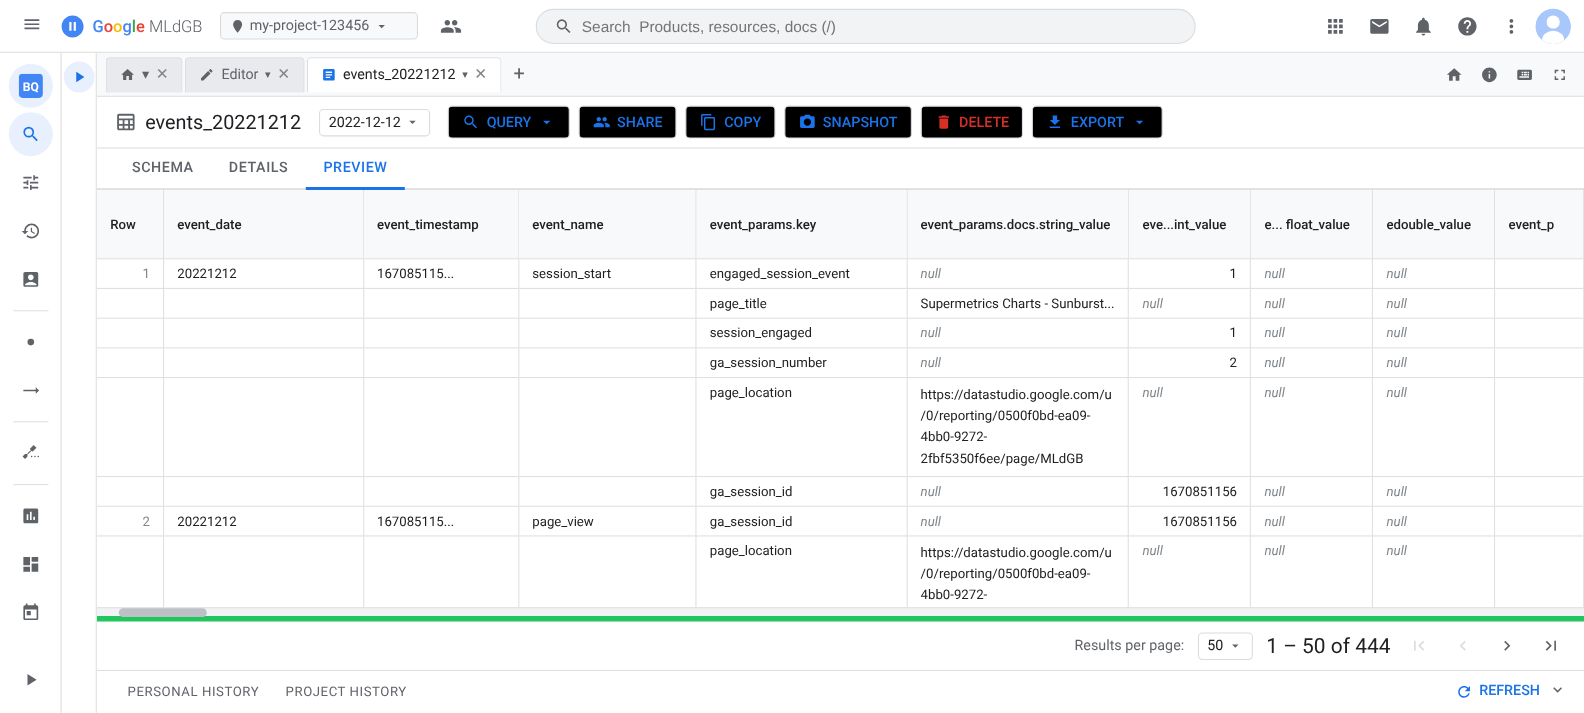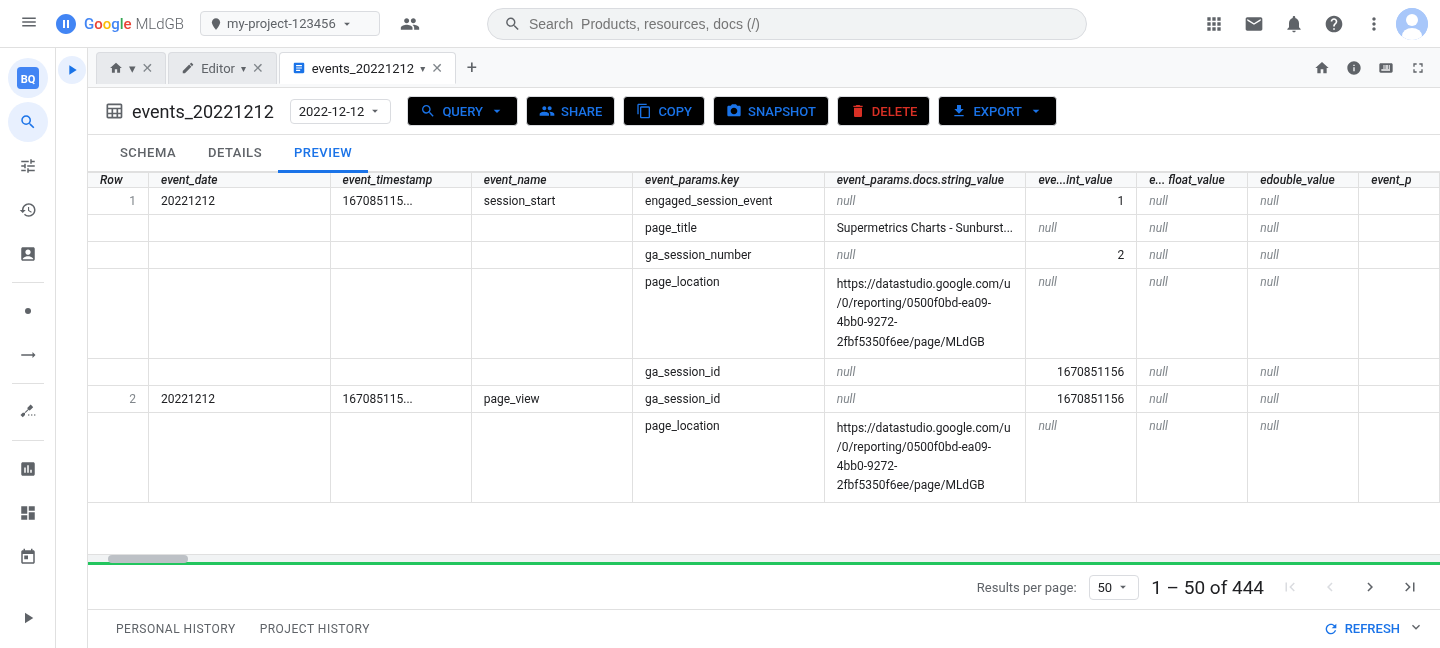--- a/index.html
+++ b/index.html
@@ -165,49 +165,48 @@
       overflow: auto;
       position: relative;
     }
     table {
       border-collapse: collapse;
       width: 100%;
       font-size: 12px;
     }
     thead tr { background: #f8f9fa; }
     th {
-      padding: 0 12px;
+      padding: 24px 12px;
       text-align: left;
       font-weight: 500;
       color: #202124;
       border-bottom: 1px solid #e0e0e0;
       border-right: 1px solid #e0e0e0;
       white-space: nowrap;
       position: sticky;
       top: 0;
       background: #f8f9fa;
       z-index: 10;
-      font-style: italic;
     }
     td {
       padding: 6px 12px;
       border-bottom: 1px solid #e0e0e0;
       border-right: 1px solid #e0e0e0;
       vertical-align: top;
       color: #202124;
     }
     td.null-val { color: #80868b; font-style: italic; }
     .row-num { color: #80868b; text-align: right; }
 
     
     .bottom-bar {
       display: flex;
       align-items: center;
       padding: 8px 16px;
-      border-top: 3px solid #22c55e;
+      border-top: 5px solid #22c55e;
       background: #fff;
       flex-shrink: 0;
       justify-content: flex-end;
       gap: 12px;
     }
     .results-label { font-size: 13px; color: #5f6368; }
     .page-size-select {
       display: flex; align-items: center; gap: 4px;
       border: 1px solid #dadce0; border-radius: 4px;
       padding: 4px 8px; cursor: pointer; font-size: 13px;
@@ -571,20 +570,32 @@
           <td></td>
           <td></td>
           <td>page_title</td>
           <td>Supermetrics Charts - Sunburst...</td>
           <td class="null-val">null</td>
           <td class="null-val">null</td>
           <td class="null-val">null</td>
           <td></td>
         </tr>
 
+        <tr>
+          <td class="row-num"></td>
+          <td></td>
+          <td></td>
+          <td></td>
+          <td>session_engaged</td>
+          <td class="null-val">null</td>
+          <td style="text-align:right;">1</td>
+          <td class="null-val">null</td>
+          <td class="null-val">null</td>
+          <td></td>
+        </tr>
 
         <tr>
           <td class="row-num"></td>
           <td></td>
           <td></td>
           <td></td>
           <td>ga_session_number</td>
           <td class="null-val">null</td>
           <td style="text-align:right;">2</td>
           <td class="null-val">null</td>

